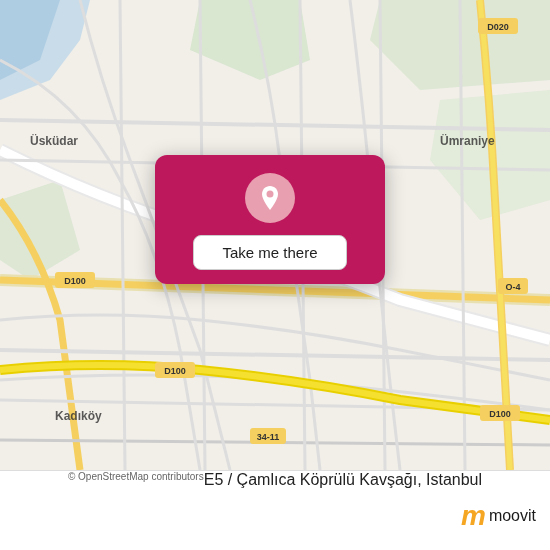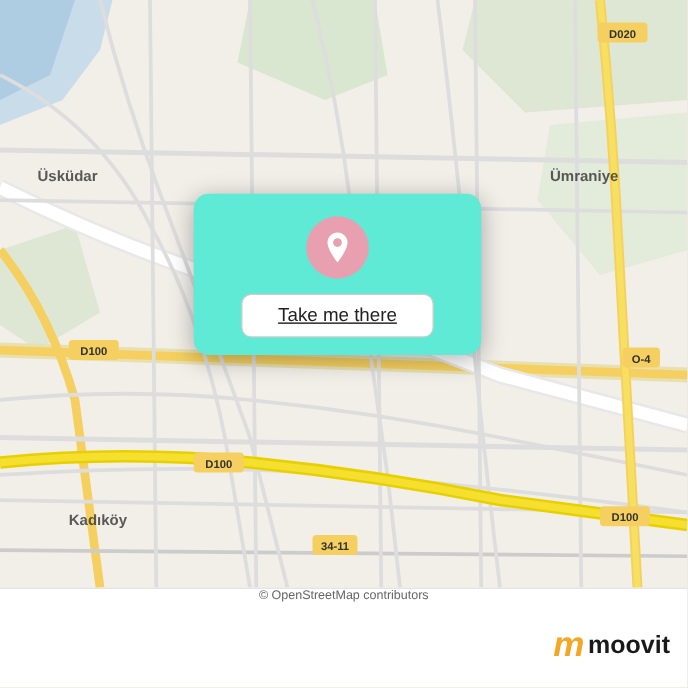--- a/index.html
+++ b/index.html
@@ -26,29 +26,28 @@
       width: 550px;
       height: 470px;
     }
 
     
     .popup {
       position: absolute;
       top: 155px;
       left: 155px;
       width: 230px;
-      background: #5eead4;
+      background: #be185d;
       border-radius: 12px;
       box-shadow: 0 4px 20px rgba(0,0,0,0.3);
       display: flex;
       flex-direction: column;
       align-items: center;
       padding: 18px 20px 14px;
       z-index: 10;
-      text-decoration: underline;
     }
 
     .popup-pin {
       width: 50px;
       height: 50px;
       background: #e8a0b0;
       border-radius: 50%;
       display: flex;
       align-items: center;
       justify-content: center;
@@ -108,22 +107,22 @@
 
     .moovit-m {
       font-size: 28px;
       font-weight: 900;
       color: #f5a623;
       font-style: italic;
       letter-spacing: -1px;
     }
 
     .moovit-text {
-      font-size: 20px;
-      font-weight: 700;
+      font-size: 16px;
+      font-weight: 400;
       color: #1a1a1a;
     }
   </style>
 </head>
 <body>
 
 <div id="map-container">
   <svg id="map-svg" viewBox="0 0 550 470" xmlns="http://www.w3.org/2000/svg">
 
     <rect width="550" height="470" fill="#f2efe9"></rect>
@@ -204,18 +203,19 @@
         <path d="M14 2C9.6 2 6 5.6 6 10c0 6 8 16 8 16s8-10 8-16c0-4.4-3.6-8-8-8z" fill="white"></path>
         <circle cx="14" cy="10" r="3.5" fill="#e8a0b0"></circle>
       </svg>
     </div>
     <button class="popup-btn">Take me there</button>
   </div>
 </div>
 
 <div class="bottom-bar">
   <span class="attribution">© OpenStreetMap contributors</span>
+  <span class="location-name">E5 / Çamlıca Köprülü Kavşağı, Istanbul</span>
 
   <div class="moovit-logo">
     <span class="moovit-m">m</span>
     <span class="moovit-text">moovit</span>
   </div>
 </div>
 
 </body></html>

